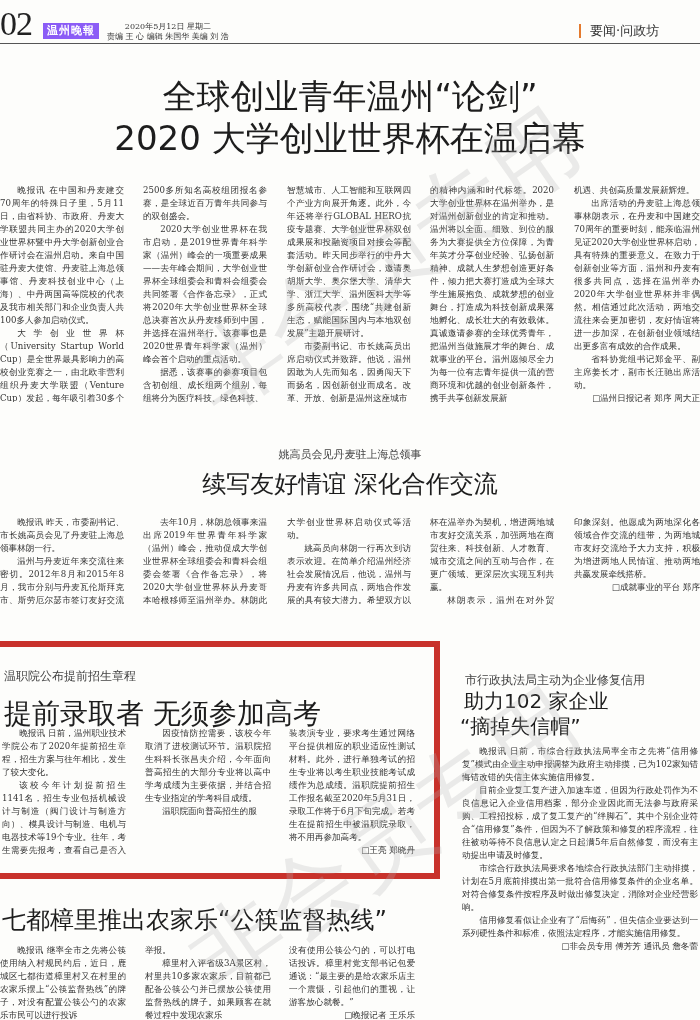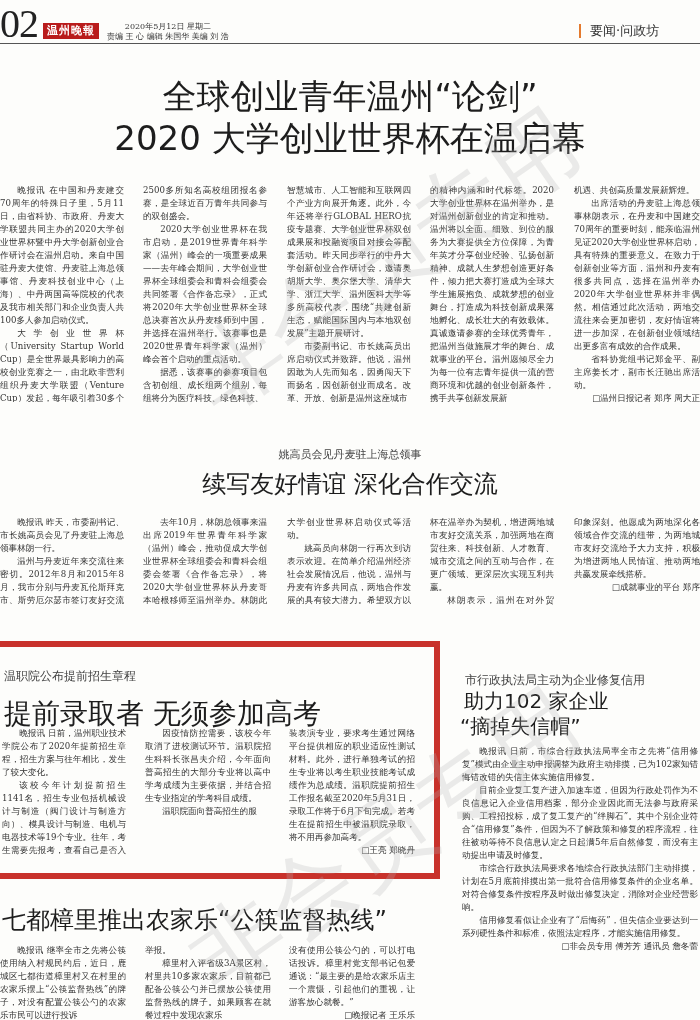--- a/index.html
+++ b/index.html
@@ -1,21 +1,21 @@
 <!DOCTYPE html>
 <html><head>
 <meta charset="utf-8">
 <style>
   * { box-sizing: border-box; margin: 0; padding: 0; }
   html, body { width: 700px; height: 1020px; overflow: hidden; background: #fdfdfb; }
   body { position: relative; font-family: "DejaVu Serif", "Liberation Serif", serif; color: #2a2a2a; }
 
   .masthead { position: absolute; left: 0; top: 0; width: 700px; height: 44px; border-bottom: 1.5px solid #555; }
-  .page-num { position: absolute; left: 0; top: 6px; font-family: "Liberation Serif", serif; font-size: 40px; line-height: 36px; color: #222; letter-spacing: -1px; }
-  .logo { position: absolute; left: 43px; top: 23px; width: 56px; height: 16px; background: #b91c1c; color: #fff; font-size: 11px; line-height: 16px; text-align: center; font-weight: bold; letter-spacing: 1px; }
+  .page-num { position: absolute; left: 0; top: 6px; font-family: "Liberation Serif", serif; font-size: 34px; line-height: 36px; color: #222; letter-spacing: -1px; }
+  .logo { position: absolute; left: 43px; top: 23px; width: 56px; height: 16px; background: #8b5cf6; color: #fff; font-size: 11px; line-height: 16px; text-align: center; font-weight: bold; letter-spacing: 1px; }
   .pubinfo { position: absolute; left: 107px; top: 22px; font-size: 8px; line-height: 10px; color: #333; text-align: center; }
   .section-bar { position: absolute; left: 579px; top: 24px; width: 2px; height: 14px; background: #e47a2e; }
   .section-name { position: absolute; left: 590px; top: 22px; font-size: 13px; line-height: 17px; color: #333; }
 
   .headline { position: absolute; text-align: center; font-family: "DejaVu Sans", "Liberation Sans", sans-serif; color: #1d1d1d; font-weight: normal; white-space: nowrap; }
   .kicker { position: absolute; text-align: center; font-size: 11px; color: #444; white-space: nowrap; }
 
   .col { position: absolute; font-size: 8.6px; line-height: 13px; color: #333; text-align: justify; overflow: hidden; }
   .col p { text-indent: 2em; }
   .col p.noindent { text-indent: 0; }

